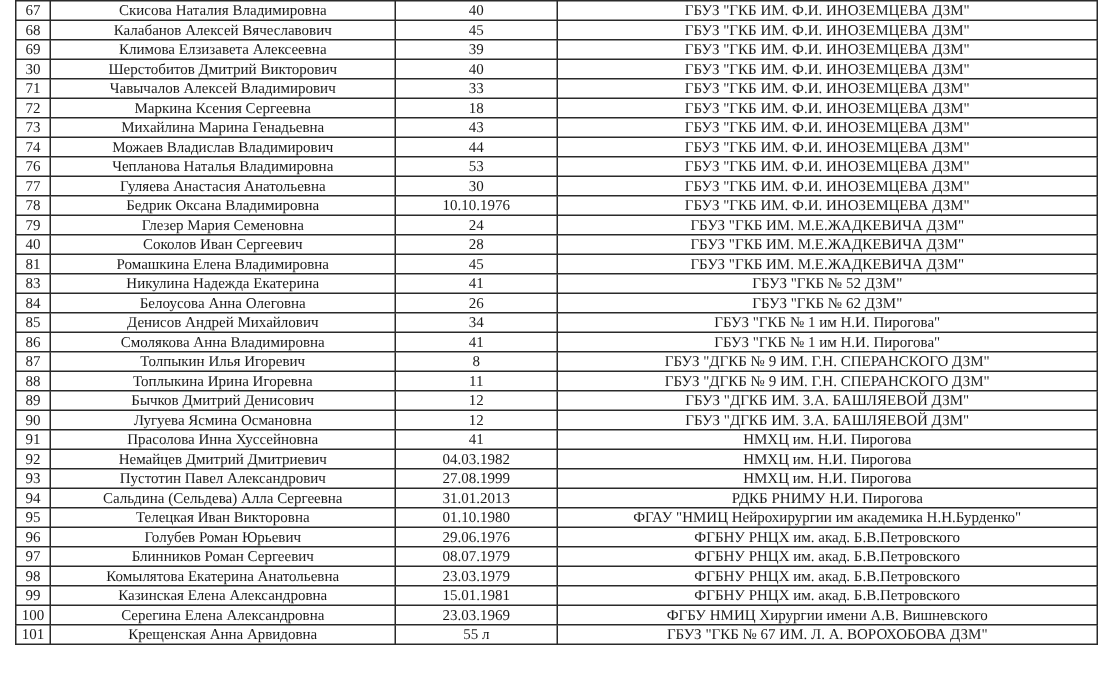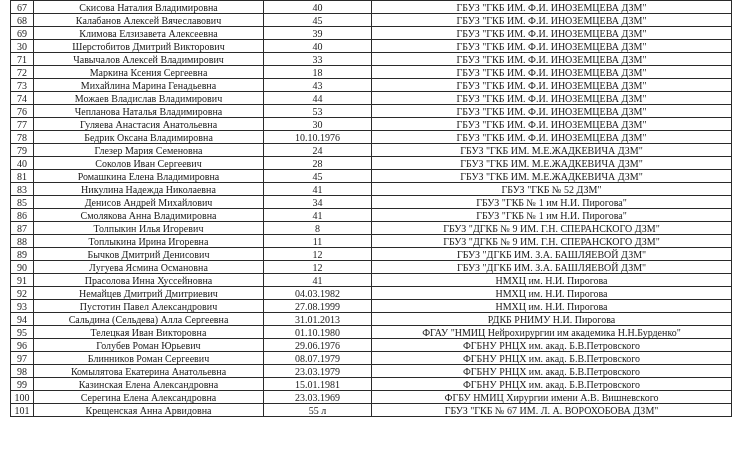--- a/index.html
+++ b/index.html
@@ -133,23 +133,29 @@
           <td class="c-org">ГБУЗ "ГКБ ИМ. М.Е.ЖАДКЕВИЧА ДЗМ"</td>
         </tr>
         <tr>
           <td class="c-num">81</td>
           <td class="c-name">Ромашкина Елена Владимировна</td>
           <td class="c-val">45</td>
           <td class="c-org">ГБУЗ "ГКБ ИМ. М.Е.ЖАДКЕВИЧА ДЗМ"</td>
         </tr>
         <tr>
           <td class="c-num">83</td>
-          <td class="c-name">Никулина Надежда Николаевна</td>
+          <td class="c-name">Никулина Надежда Екатерина</td>
           <td class="c-val">41</td>
           <td class="c-org">ГБУЗ "ГКБ № 52 ДЗМ"</td>
+        </tr>
+        <tr>
+          <td class="c-num">84</td>
+          <td class="c-name">Белоусова Анна Олеговна</td>
+          <td class="c-val">26</td>
+          <td class="c-org">ГБУЗ "ГКБ № 62 ДЗМ"</td>
         </tr>
         <tr>
           <td class="c-num">85</td>
           <td class="c-name">Денисов Андрей Михайлович</td>
           <td class="c-val">34</td>
           <td class="c-org">ГБУЗ "ГКБ № 1 им Н.И. Пирогова"</td>
         </tr>
         <tr>
           <td class="c-num">86</td>
           <td class="c-name">Смолякова Анна Владимировна</td>

